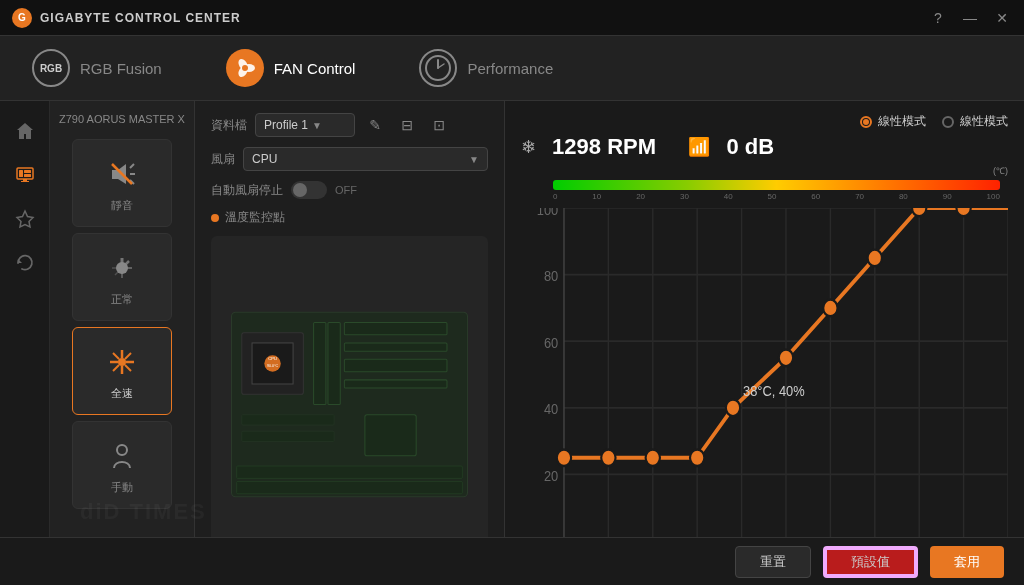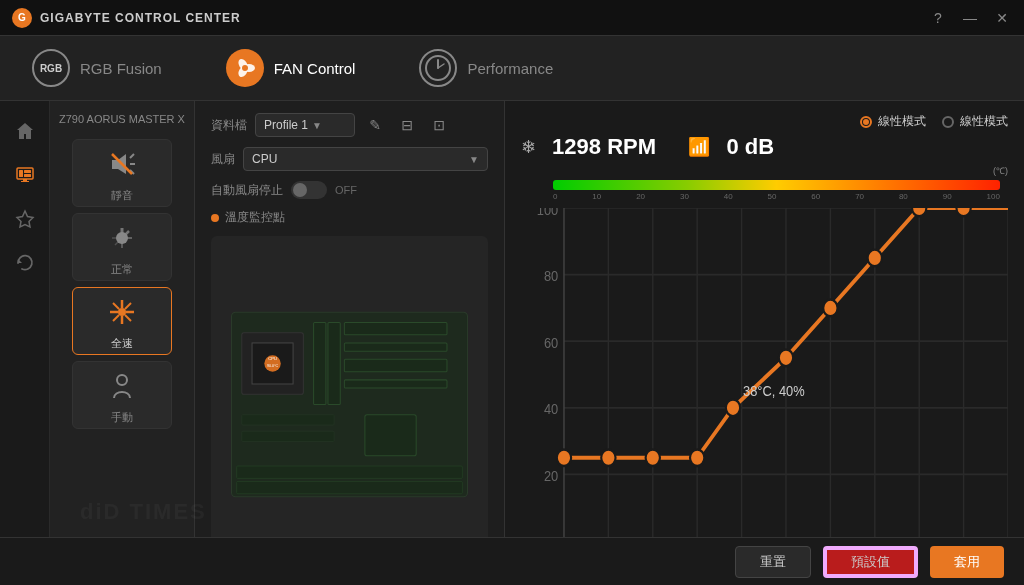--- a/index.html
+++ b/index.html
@@ -149,21 +149,21 @@
       border-right: 1px solid #333;
     }
     .left-panel-title {
       font-size: 11px;
       color: #888;
       margin-bottom: 8px;
       text-align: center;
     }
     .mode-btn {
       width: 100px;
-      height: 68px;
+      height: 88px;
       background: #2a2a2a;
       border-radius: 6px;
       display: flex;
       flex-direction: column;
       align-items: center;
       justify-content: center;
       cursor: pointer;
       border: 1px solid #333;
       gap: 4px;
     }

